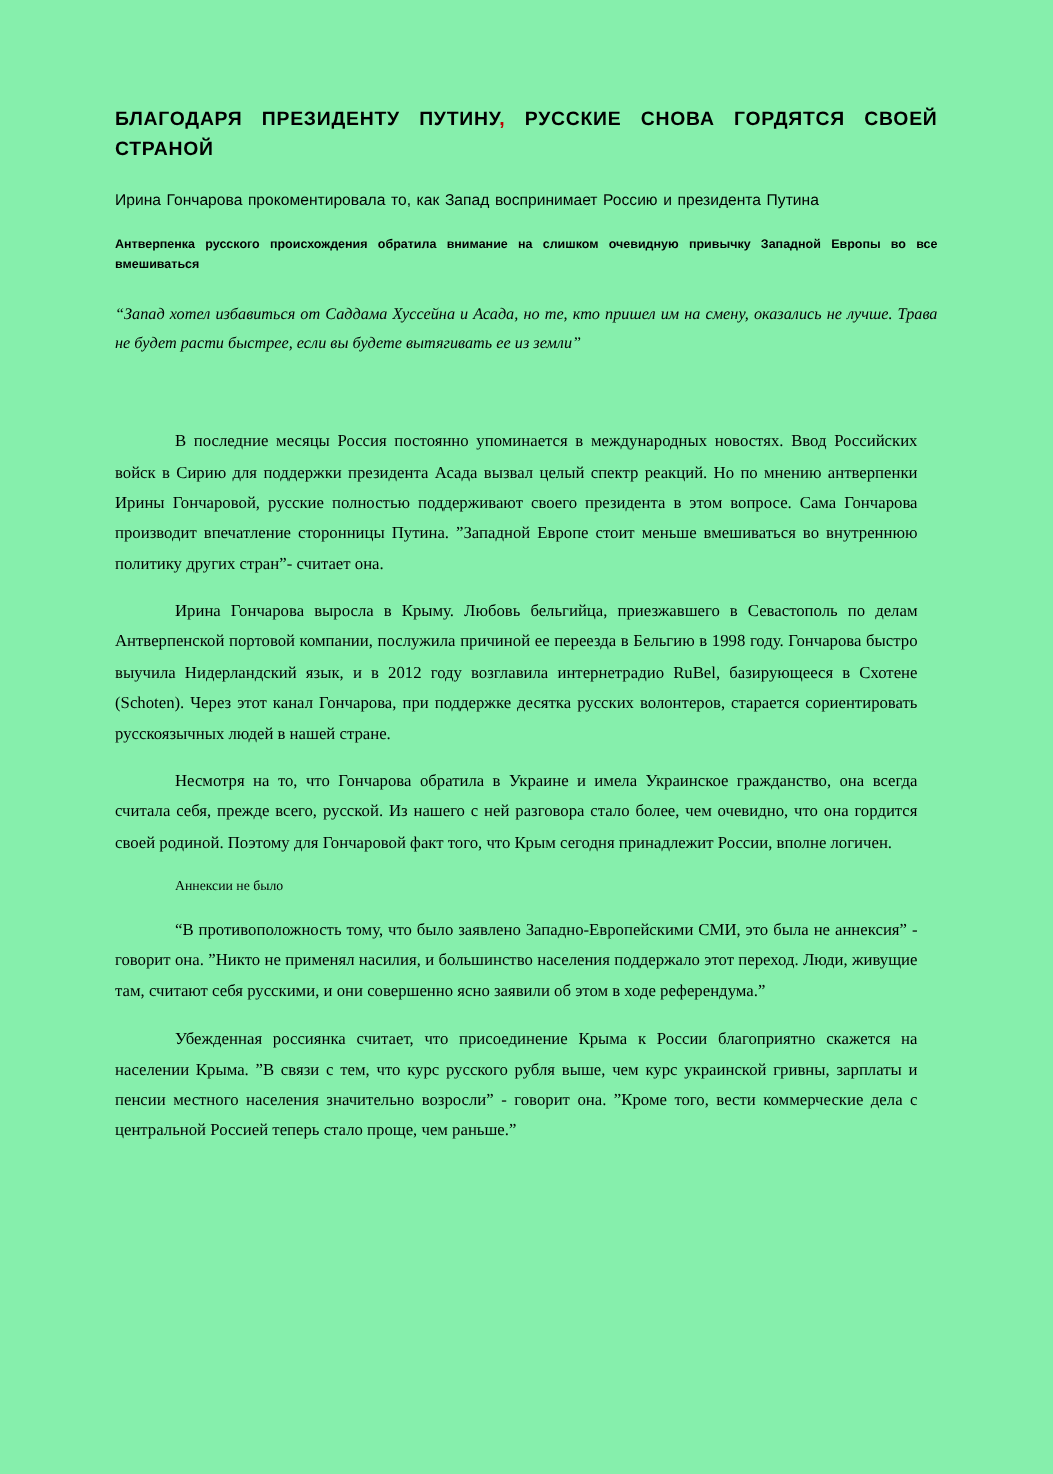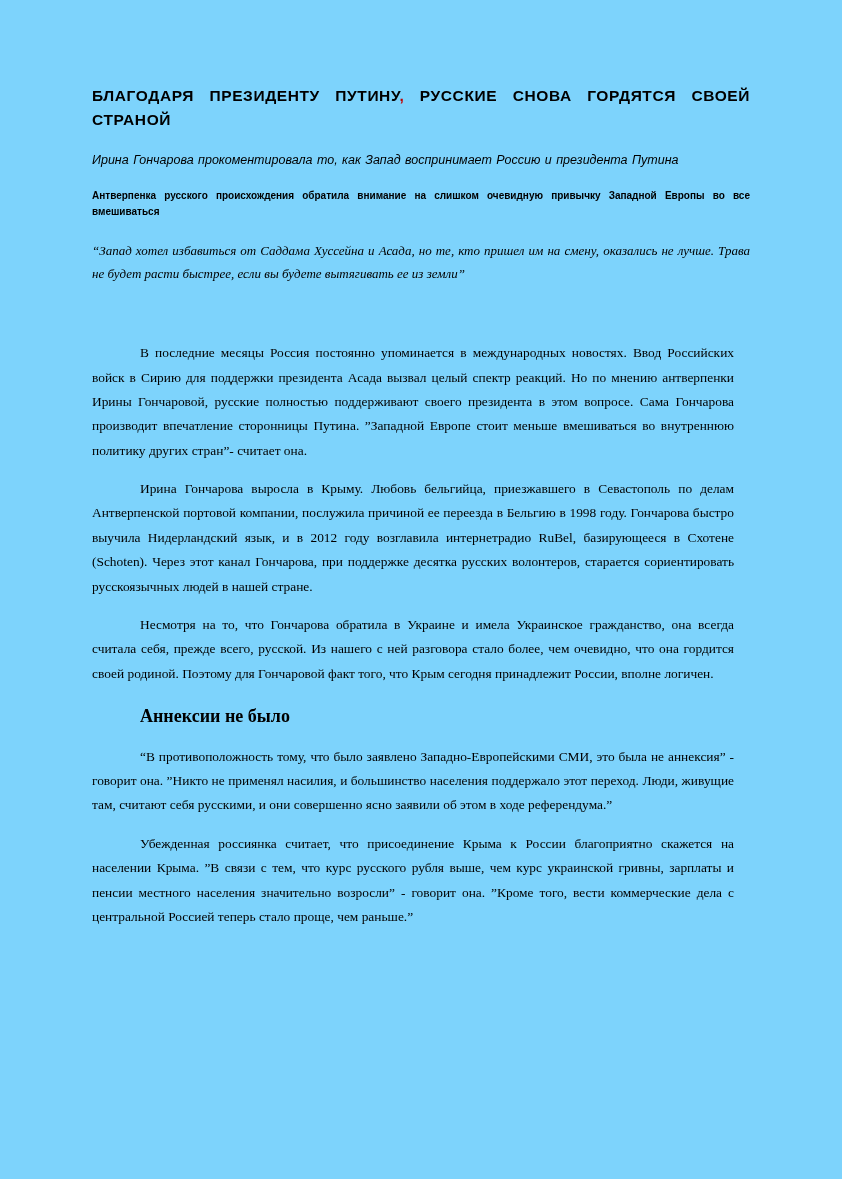--- a/index.html
+++ b/index.html
@@ -3,21 +3,21 @@
 <meta charset="utf-8">
 <style>
   html, body {
     margin: 0;
     padding: 0;
     background: #f2f2f2;
   }
   .page {
     width: 842px;
     height: 1179px;
-    background: #7dd3fc;
+    background: #86efac;
     margin: 0 auto;
     position: relative;
     box-sizing: border-box;
     font-family: "Liberation Sans", sans-serif;
     color: #000000;
     overflow: hidden;
   }
   .content {
     position: absolute;
     left: 92px;
@@ -32,21 +32,20 @@
     margin: 0 0 18px 0;
     text-align: justify;
     text-align-last: left;
     word-spacing: 2px;
   }
   h1.doc-title .comma {
     color: #c00000;
   }
   .subtitle-italic {
     font-size: 12.5px;
-    font-style: italic;
     line-height: 1.6;
     text-align: justify;
     margin: 0 0 18px 0;
     word-spacing: 1px;
   }
   .lead-bold {
     font-size: 10px;
     font-weight: bold;
     line-height: 1.62;
     text-align: justify;
@@ -74,22 +73,22 @@
   p.body-par {
     font-family: "Liberation Serif", serif;
     font-size: 13.4px;
     line-height: 1.82;
     text-align: justify;
     margin: 0 16px 14px 0;
     text-indent: 48px;
   }
   h2.section-head {
     font-family: "Liberation Serif", serif;
-    font-size: 18px;
-    font-weight: bold;
+    font-size: 11px;
+    font-weight: normal;
     line-height: 1.8;
     margin: 4px 0 12px 0;
     text-indent: 48px;
   }
 </style>
 </head>
 <body>
 
 <div class="page">
   <div class="content">

